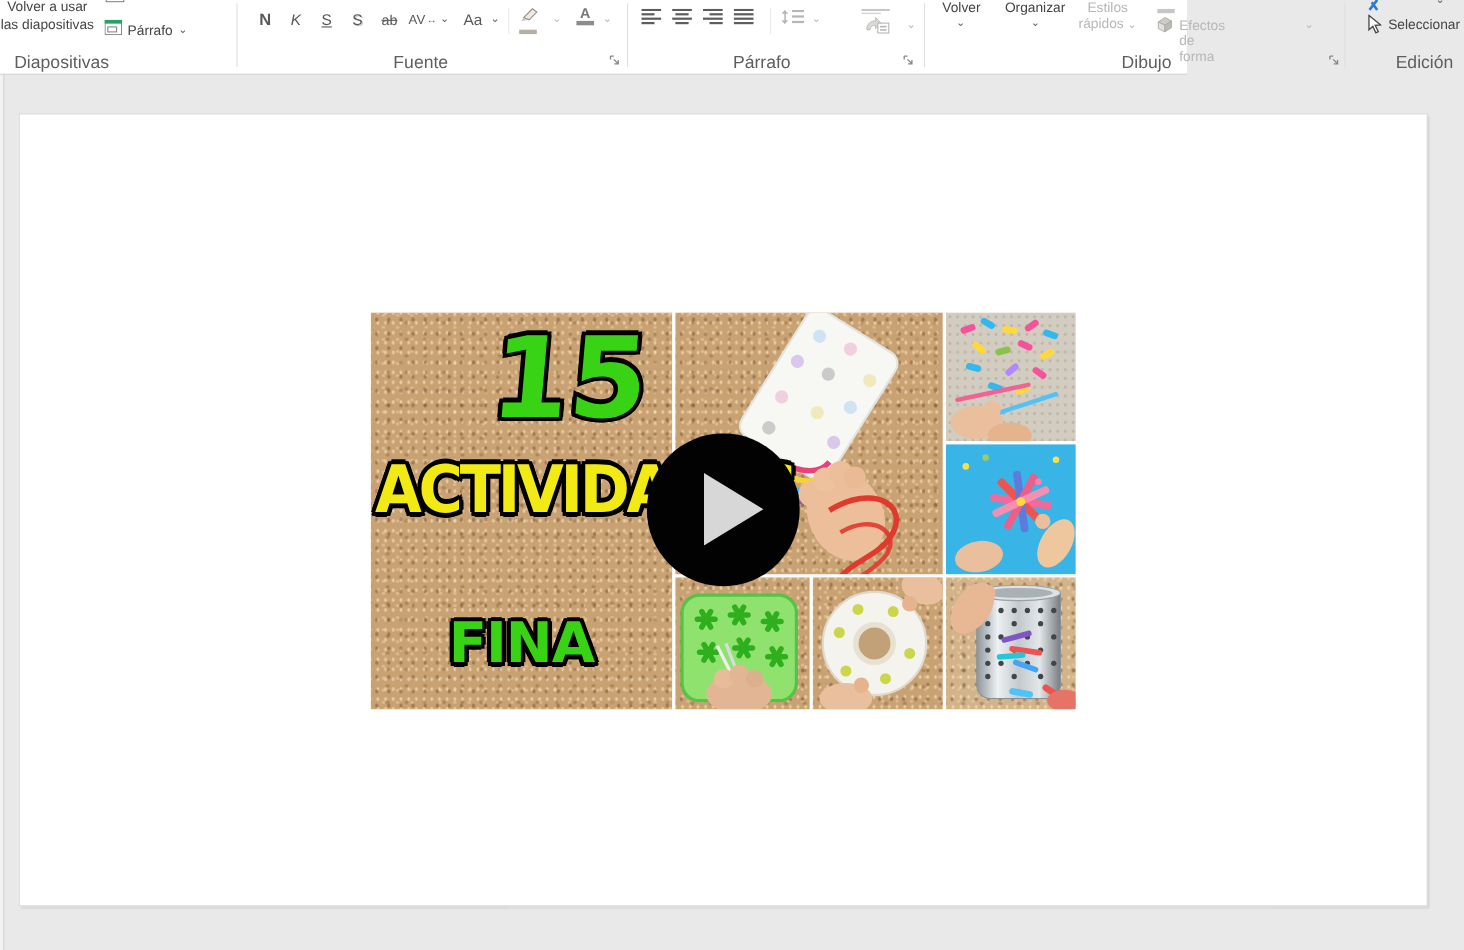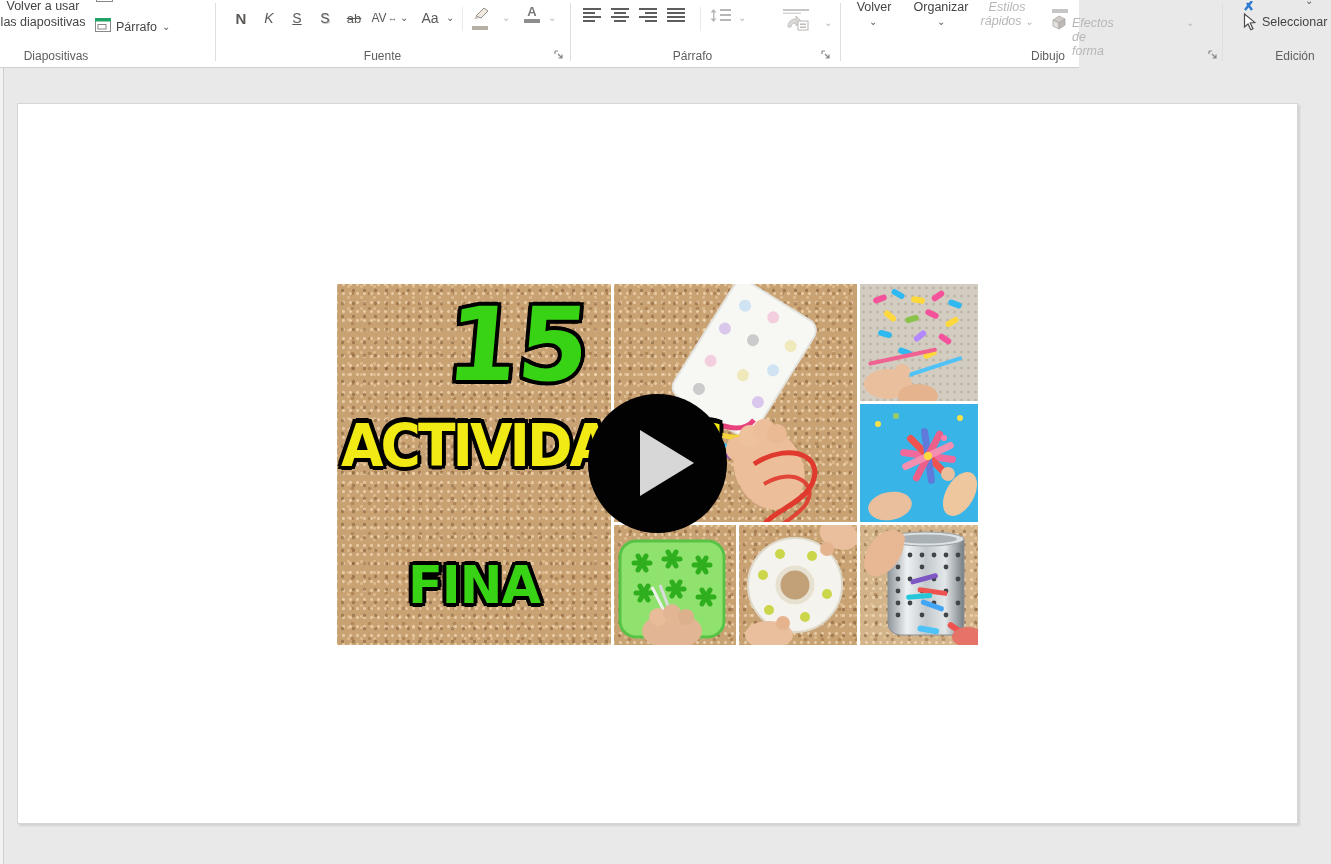--- a/index.html
+++ b/index.html
@@ -2,25 +2,25 @@
 <html><head>
 <meta charset="utf-8">
 <style>
   html,body{margin:0;padding:0;}
   body{width:1331px;height:864px;overflow:hidden;background:#e9e9e9;
        font-family:"Liberation Sans",sans-serif;position:relative;}
 
   
   .ribbon{position:absolute;top:0;left:0;width:1079px;height:67px;background:#fff;
           border-bottom:1px solid #d2d0ce;z-index:10;}
-  .grouplabel{position:absolute;top:49px;font-size:12px;color:#605e5c;text-align:center;}
+  .grouplabel{position:absolute;top:49px;font-size:16px;color:#605e5c;text-align:center;}
   .gsep{position:absolute;top:3px;height:58px;width:1px;background:#e1dfdd;}
   .subsep{position:absolute;top:7px;height:24px;width:1px;background:#eceae8;}
   .rbtn-text{font-size:12.5px;color:#444;}
-  .disabled{color:#b9b7b5 !important;font-style:italic;}
+  .disabled{color:#b9b7b5 !important;}
   .chev{font-size:10px;color:#605e5c;line-height:10px;}
   .fbtn{position:absolute;top:6px;height:24px;width:26px;display:flex;align-items:center;
         justify-content:center;font-size:14px;color:#5b5957;}
   .launcher{position:absolute;width:12px;height:12px;}
   .abs{position:absolute;}
 
   .reuse-btn{position:absolute;left:-20px;top:-2px;width:126px;text-align:center;line-height:16px;}
   .reset-btn{position:absolute;left:94px;top:-9px;width:130px;}
   .reset-icon{position:absolute;left:2px;top:-4px;width:15px;height:13px;border:1px solid #8a8886;background:#fff;}
   .section-btn{position:absolute;left:95px;top:18px;display:flex;align-items:center;gap:5px;}

